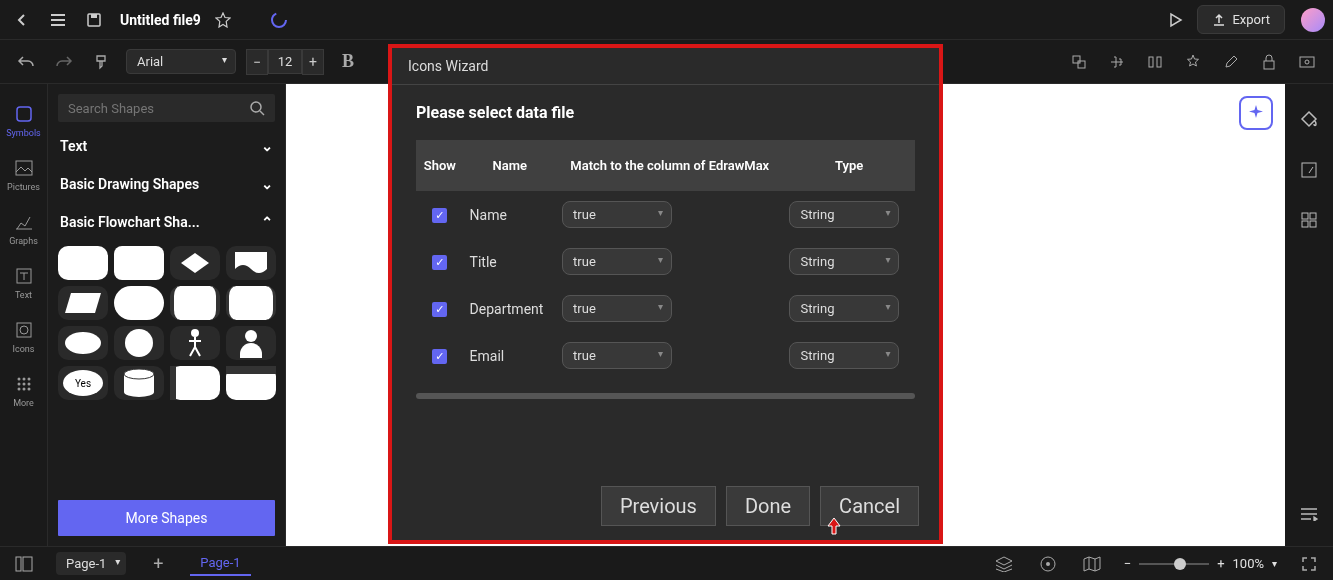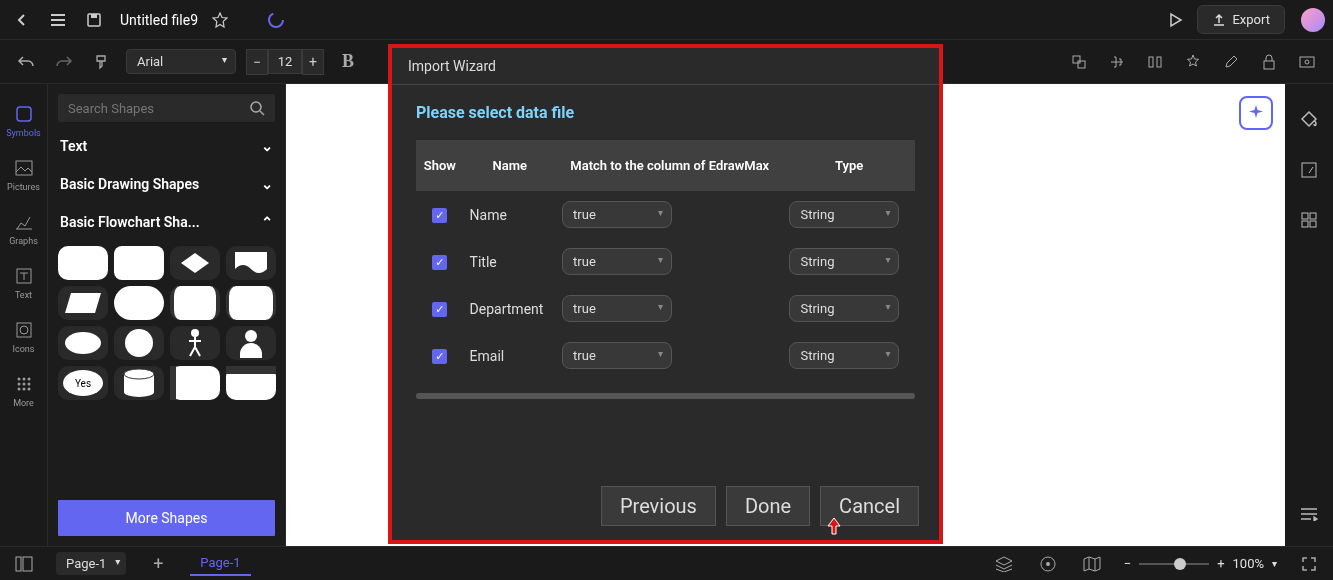--- a/index.html
+++ b/index.html
@@ -1,21 +1,21 @@
 <!DOCTYPE html>
 <html><head>
 <meta charset="utf-8">
 <style>
 * { margin:0; padding:0; box-sizing:border-box; font-family:-apple-system,BlinkMacSystemFont,Segoe UI,Roboto,sans-serif; }
 body { width:1333px; height:580px; background:#1a1a1a; color:#e0e0e0; overflow:hidden; position:relative; }
 
 
 .topbar { height:40px; background:#1a1a1a; display:flex; align-items:center; padding:0 8px; gap:8px; border-bottom:1px solid #2a2a2a;}
 .topbar .ico { width:28px; height:28px; display:flex; align-items:center; justify-content:center; cursor:pointer; color:#ccc; border-radius:4px;}
-.topbar .title { color:#fff; font-size:14px; font-weight:400; margin-left:4px;}
+.topbar .title { color:#fff; font-size:14px; font-weight:700; margin-left:4px;}
 .topbar .spacer { flex:1; }
 .export-btn { display:flex; align-items:center; gap:6px; background:#2a2a2a; padding:6px 14px; border-radius:6px; font-size:13px; cursor:pointer; border:1px solid #3a3a3a;}
 .avatar { width:24px; height:24px; border-radius:50%; background:linear-gradient(135deg,#ff9ec7,#a78bfa); margin-left:8px; cursor:pointer;}
 
 
 .toolbar { height:44px; background:#1a1a1a; border-bottom:1px solid #2a2a2a; display:flex; align-items:center; padding:0 12px; gap:10px;}
 .toolbar .tbtn { width:28px; height:28px; display:flex; align-items:center; justify-content:center; cursor:pointer; color:#aaa; border-radius:4px;}
 .font-select { background:#2a2a2a; border:1px solid #3a3a3a; color:#ddd; padding:4px 24px 4px 10px; border-radius:4px; font-size:13px; position:relative; cursor:pointer; width:110px;}
 .font-select:after { content:'▾'; position:absolute; right:8px; font-size:10px;}
 .size-input { background:#2a2a2a; border:1px solid #3a3a3a; color:#ddd; width:34px; text-align:center; padding:4px 0; font-size:13px;}
@@ -55,21 +55,21 @@
 .page-dd:after { content:'▾'; position:absolute; right:6px; font-size:10px;}
 .page-tab { color:#6366f1; padding:4px 10px; border-bottom:2px solid #6366f1; cursor:pointer;}
 .zoom-slider { display:flex; align-items:center; gap:8px;}
 .zoom-track { width:70px; height:2px; background:#555; position:relative;}
 .zoom-thumb { position:absolute; left:50%; top:-5px; width:12px; height:12px; border-radius:50%; background:#ccc;}
 
 
 .modal-frame { position:absolute; left:388px; top:44px; width:555px; height:500px; border:4px solid #d91616; background:#2a2a2a; display:flex; flex-direction:column;}
 .modal-title { padding:10px 16px; font-size:14px; color:#ddd; border-bottom:1px solid #444;}
 .modal-body { flex:1; padding:18px 24px 10px 24px; overflow:auto;}
-.modal-body h3 { font-size:16px; color:#7dd3fc; margin-bottom:18px;}
+.modal-body h3 { font-size:16px; color:#ffffff; margin-bottom:18px;}
 .data-table { width:100%; border-collapse:collapse;}
 .data-table thead th { background:#404040; padding:18px 6px; font-size:13px; font-weight:600; color:#fff; text-align:center;}
 .data-table tbody td { padding:10px 6px; font-size:14px; color:#ddd; text-align:left;}
 .data-table tbody td:first-child { text-align:center;}
 .chk { width:15px; height:15px; background:#6366f1; border-radius:2px; display:inline-flex; align-items:center; justify-content:center; color:#fff; font-size:11px; cursor:pointer;}
 .sel { background:#383838; border:1px solid #555; color:#ddd; padding:5px 26px 5px 10px; border-radius:8px; font-size:13px; position:relative; cursor:pointer; display:inline-block; width:110px;}
 .sel:after { content:'▾'; position:absolute; right:8px; color:#888; font-size:10px;}
 .modal-scroll { height:6px; background:#555; border-radius:3px; margin:14px 0 0 0;}
 .modal-foot { padding:14px 20px; display:flex; justify-content:flex-end; gap:10px; position:relative;}
 .mbtn { background:#3a3a3a; border:1px solid #555; color:#ddd; padding:7px 18px; border-radius:0; font-size:20px; cursor:pointer;}
@@ -409,21 +409,21 @@
     <span style="font-size:10px;">▾</span>
   </div>
   <div class="bbbtn">
       <svg width="16" height="16" viewBox="0 0 16 16">
         <path d="M2 6V2h4M14 6V2h-4M2 10v4h4M14 10v4h-4" stroke="#aaa" fill="none" stroke-width="1.5"></path>
       </svg>
     </div>
 </div>
 
 <div class="modal-frame">
-  <div class="modal-title">Import Wizard</div>
+  <div class="modal-title">Icons Wizard</div>
   <div class="modal-body">
     <h3>Please select data file</h3>
     <table class="data-table">
       <thead>
           <tr>
         <th>Show</th>
         <th>Name</th>
         <th>Match to the column of EdrawMax</th>
         <th>Type</th>
       </tr>

